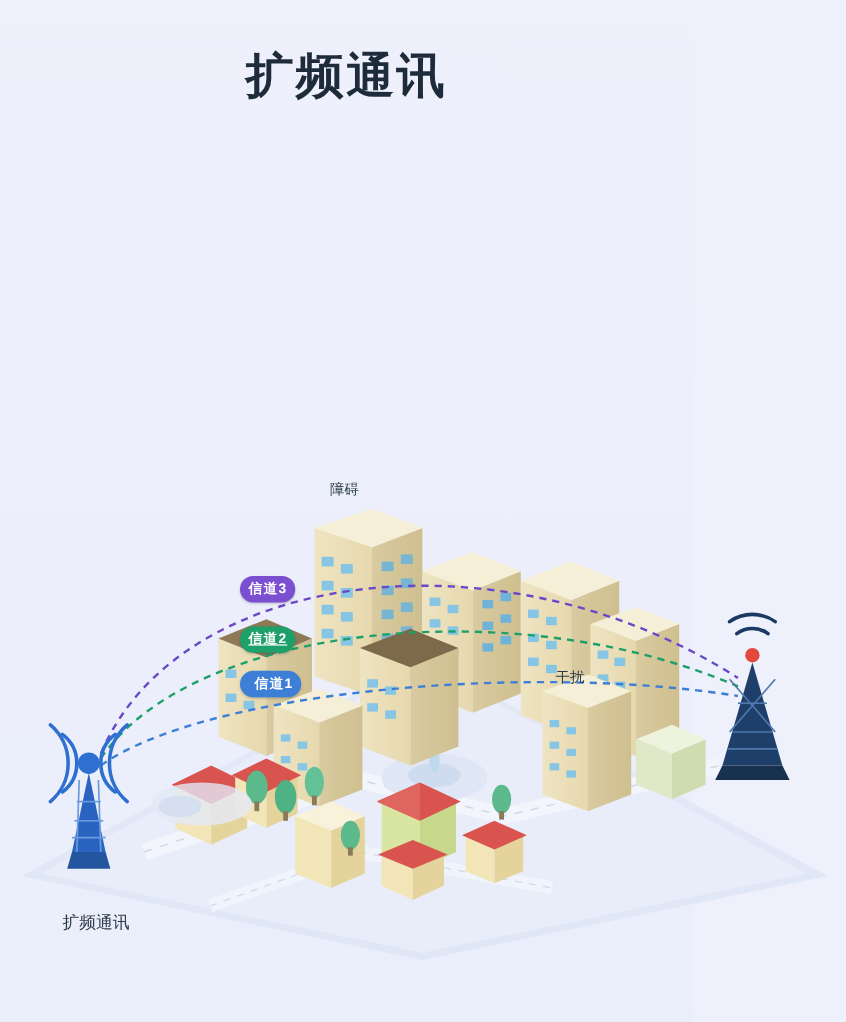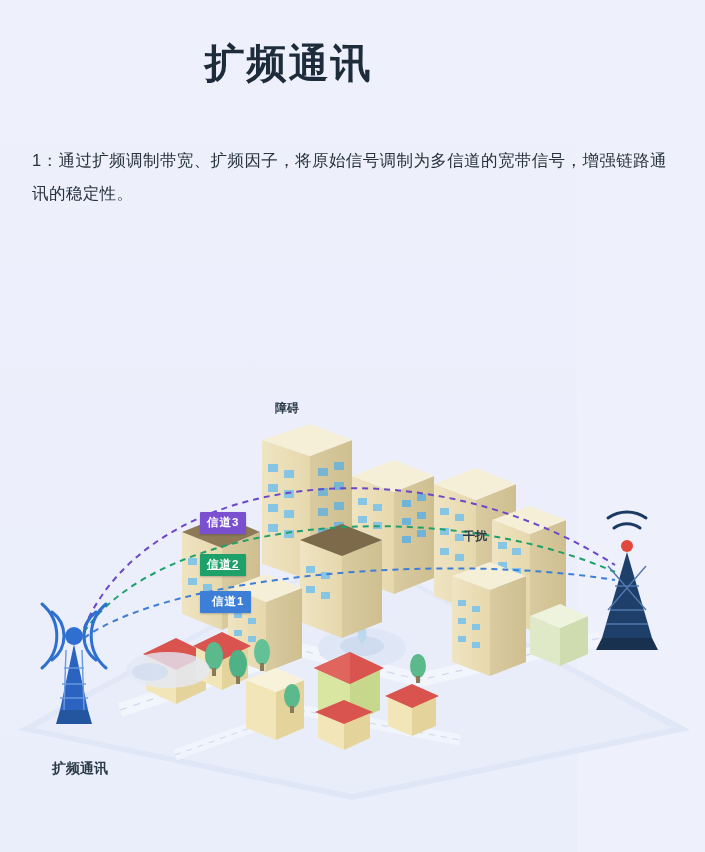--- a/index.html
+++ b/index.html
@@ -49,52 +49,50 @@
     left: 0;
     top: 380px;
     width: 705px;
     height: 420px;
   }
   .scene svg { display: block; }
 
   .label {
     position: absolute;
     font-size: 12px;
-    font-weight: bold;
+    font-weight: normal;
     color: #2b3a48;
     white-space: nowrap;
   }
   .chip {
     position: absolute;
-    border-radius: 1px;
+    border-radius: 11px;
     color: #ffffff;
     font-size: 11.5px;
     font-weight: bold;
     letter-spacing: 1px;
     padding: 3px 7px 4px 7px;
     white-space: nowrap;
     box-shadow: 0 1px 2px rgba(20,30,60,0.25);
-    margin-top: 32px;
   }
   .chip3 { background: #7a4fd0; left: 200px; top: 100px; }
   .chip2 { background: #1ea06a; left: 200px; top: 142px; text-decoration: underline; }
   .chip1 { background: #3d7fd6; left: 200px; top: 179px; padding-left: 12px; }
 
   .lbl-obstacle { left: 275px; top: 20px; }
-  .lbl-interfere { left: 463px; top: 148px; }
+  .lbl-interfere { left: 463px; top: 176px; }
   .lbl-bottom { left: 52px; top: 380px; font-size: 14px; }
 </style>
 </head>
 <body>
 
 <div class="page">
 
   <div class="title">扩频通讯</div>
 
-  <div class="para para1">1：通过扩频调制带宽、扩频因子，将原始信号调制为多信道的宽带信号，增强链路通讯的稳定性。</div>
 
   <div class="scene">
     <svg width="705" height="420" viewBox="0 0 705 420">
       <defs>
         <linearGradient id="groundGrad" x1="0" y1="0" x2="0" y2="1">
           <stop offset="0%" stop-color="#e3e9f7"></stop>
           <stop offset="100%" stop-color="#dfe6f6"></stop>
         </linearGradient>
         <linearGradient id="bldA" x1="0" y1="0" x2="1" y2="0">
           <stop offset="0%" stop-color="#efe4c2"></stop>

